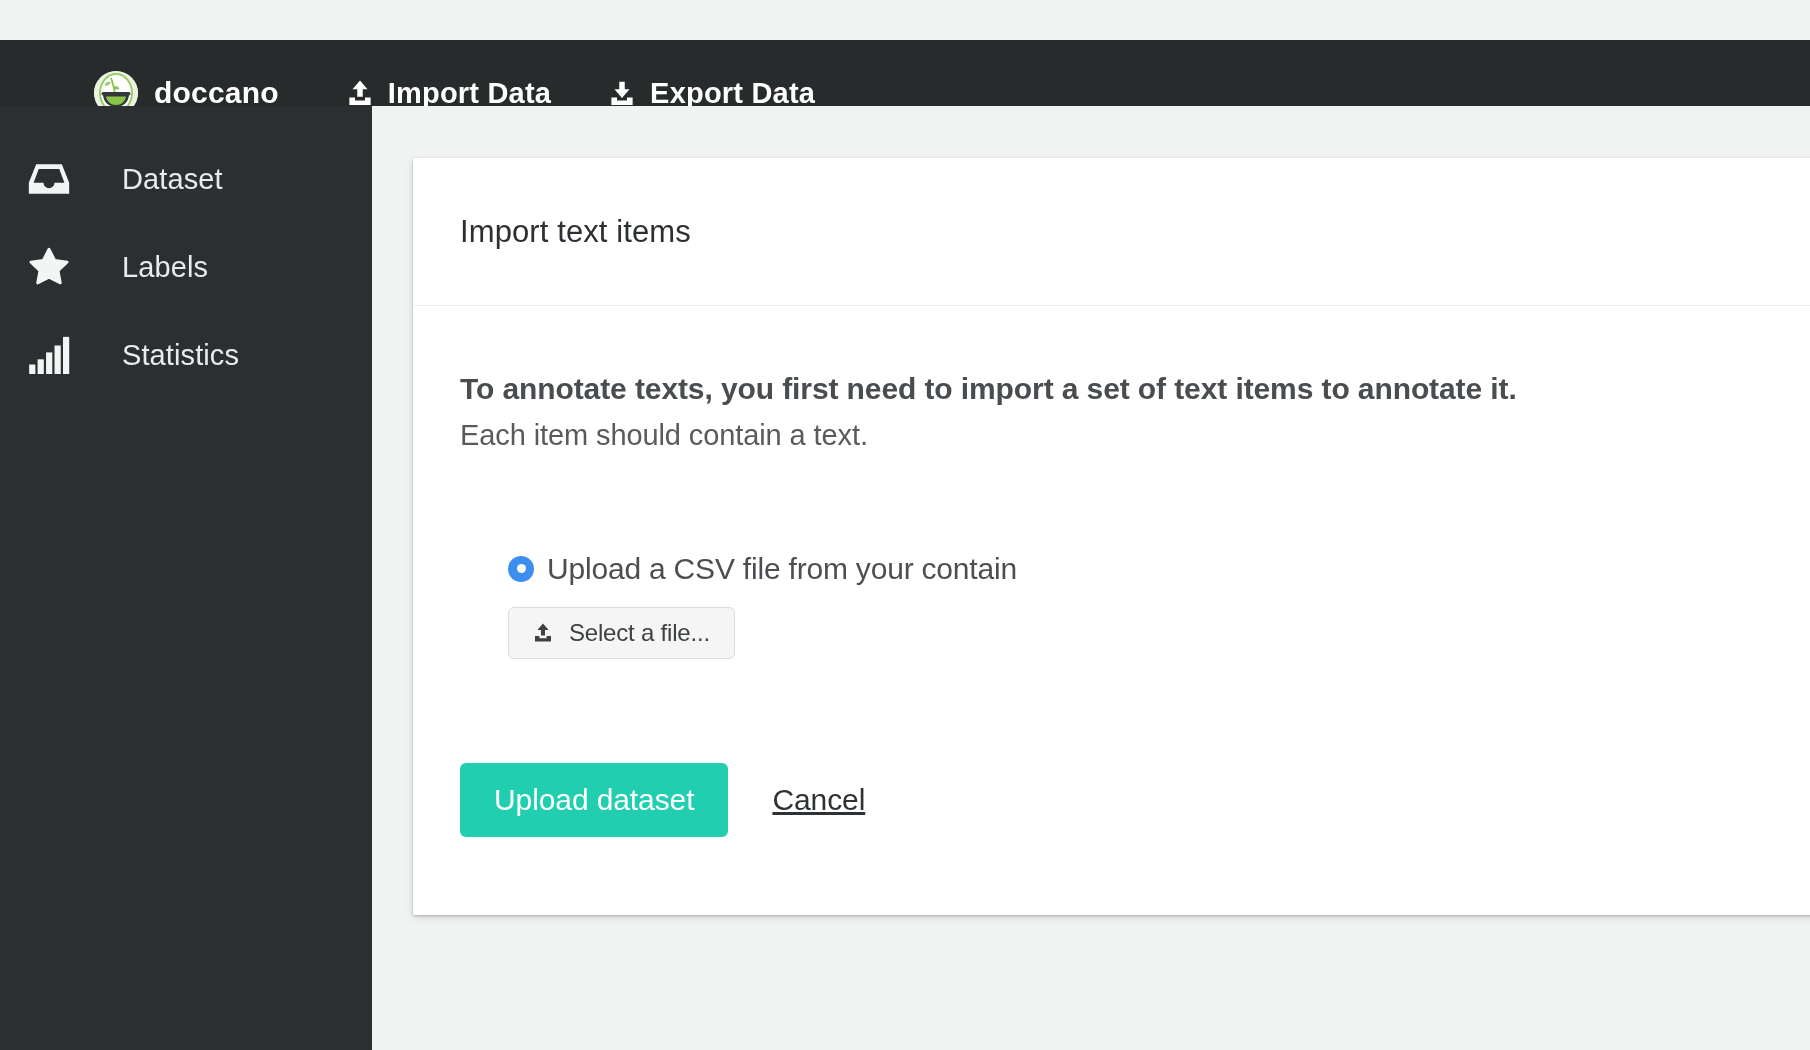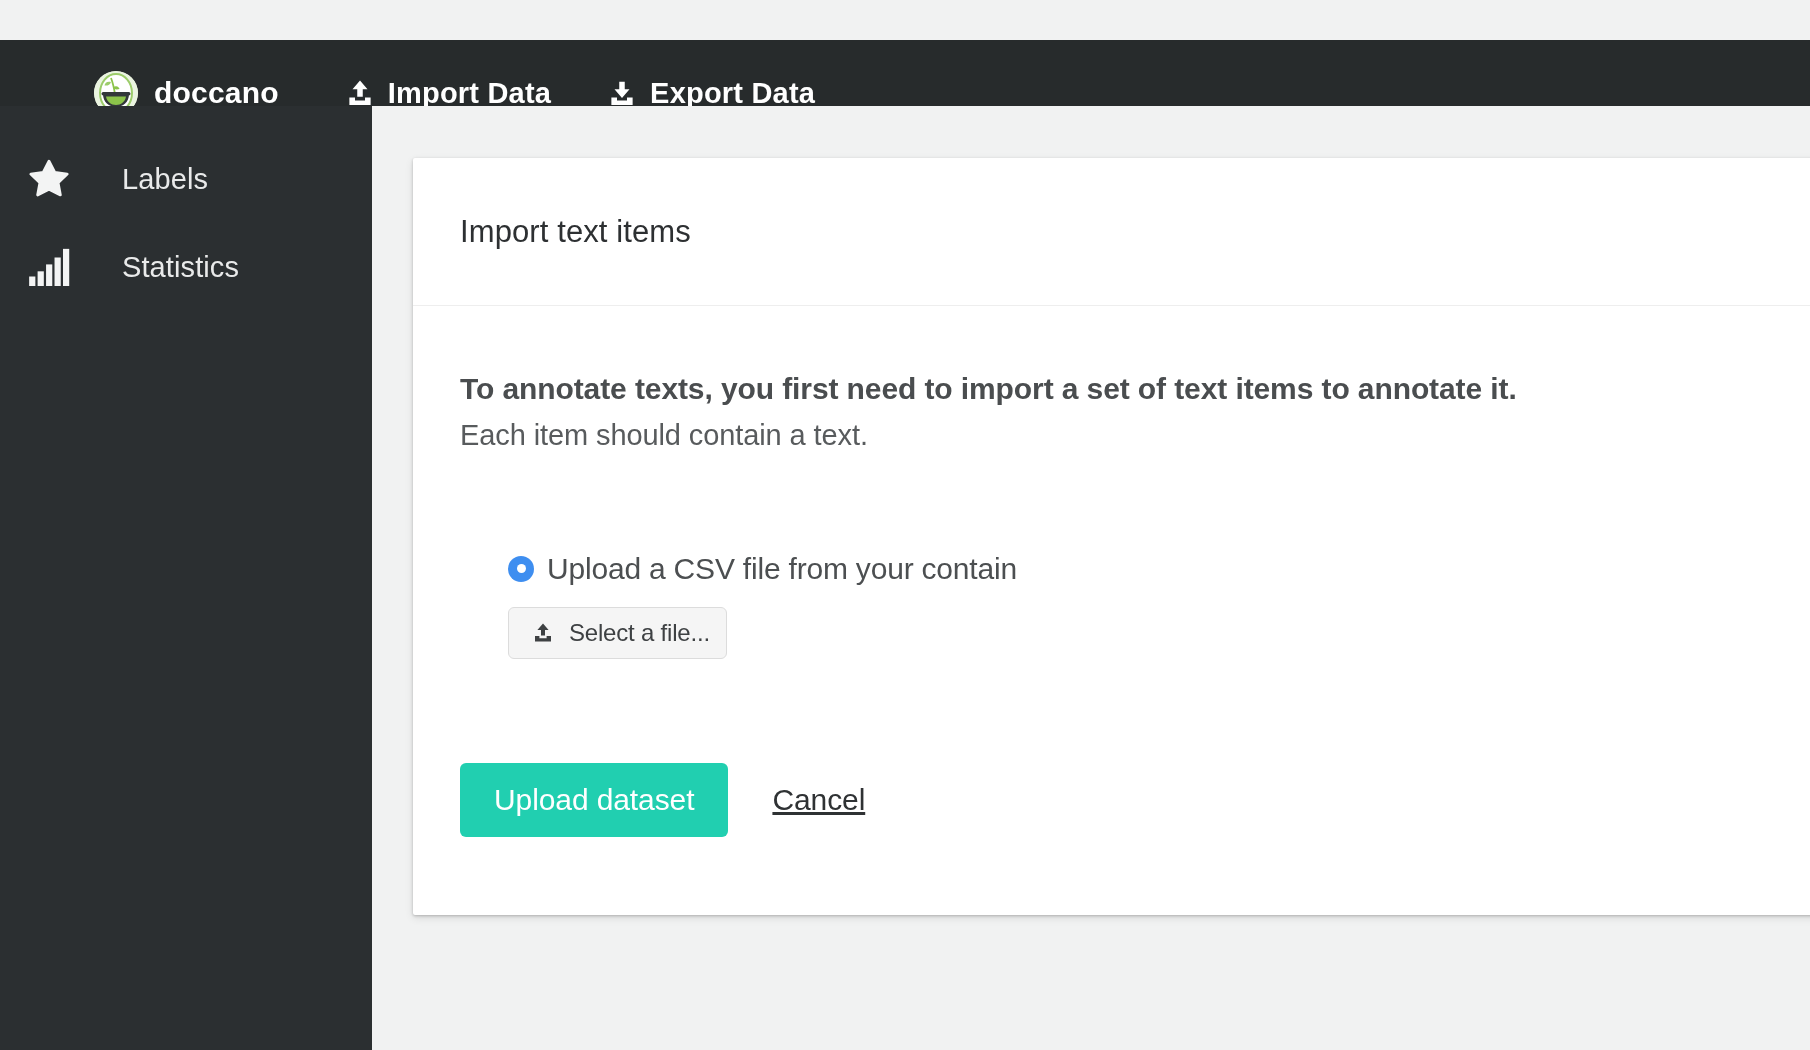--- a/index.html
+++ b/index.html
@@ -182,21 +182,21 @@
     white-space: nowrap;
   }
 
   .file-btn {
     margin-top: 21px;
     margin-left: 0;
     display: inline-flex;
     align-items: center;
     gap: 14px;
     height: 52px;
-    padding: 0 16px 0 22px;
+    padding: 0 24px 0 22px;
     background: #f5f5f5;
     border: 1px solid #dcdcdc;
     border-radius: 6px;
     cursor: pointer;
     box-sizing: border-box;
   }
   .file-btn .txt {
     font-size: 24px;
     color: #3e4143;
     letter-spacing: -.2px;
@@ -268,20 +268,28 @@
       <path d="M12 16 L6 9 H9.8 V3 H14.2 V9 H18 Z" fill="#ffffff"></path>
       <path d="M3.5 15.5 H8 V18 H16 V15.5 H20.5 V21.5 H3.5 Z" fill="#ffffff"></path>
     </svg>
     <span class="label">Export Data</span>
   </div>
 
 </div>
 
 <div class="sidebar">
 
+  <div class="side-item">
+    <span class="side-icon">
+      <svg width="44" height="34" viewBox="0 0 24 18">
+        <path d="M5 1 H19 L23 11 V17 H1 V11 Z M3.6 11 H9 A3 3 0 0 0 15 11 H20.4 L17.6 3.6 H6.4 Z" fill="#f3f4f4" fill-rule="evenodd"></path>
+      </svg>
+    </span>
+    <span class="side-label">Dataset</span>
+  </div>
 
   <div class="side-item">
     <span class="side-icon">
       <svg width="42" height="42" viewBox="0 0 24 24">
         <path d="M12 1.8 L15.3 8.2 L22.4 9.2 L17.2 14.1 L18.5 21.1 L12 17.8 L5.5 21.1 L6.8 14.1 L1.6 9.2 L8.7 8.2 Z" fill="#f3f4f4" stroke="#f3f4f4" stroke-width="1.6" stroke-linejoin="round"></path>
       </svg>
     </span>
     <span class="side-label">Labels</span>
   </div>
 

